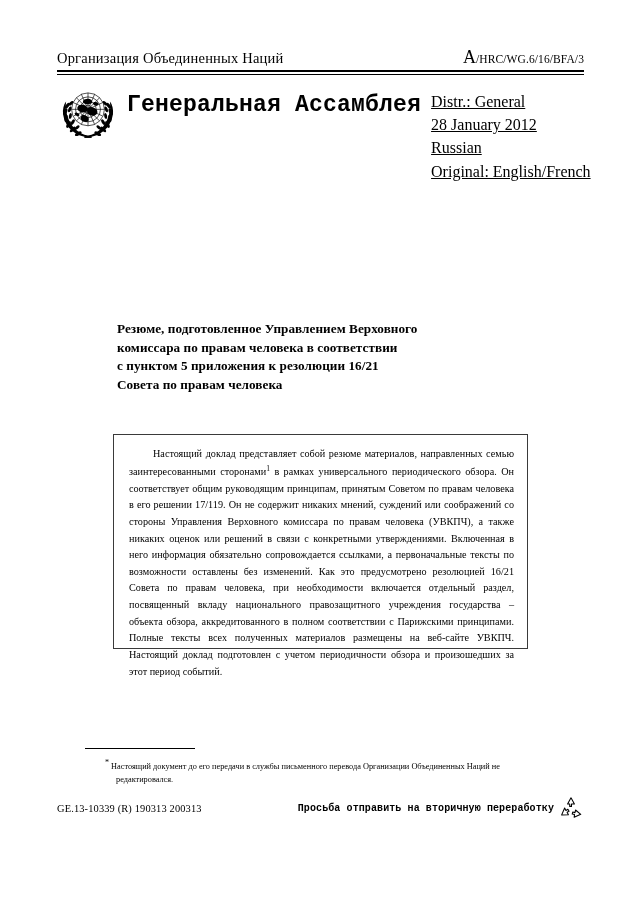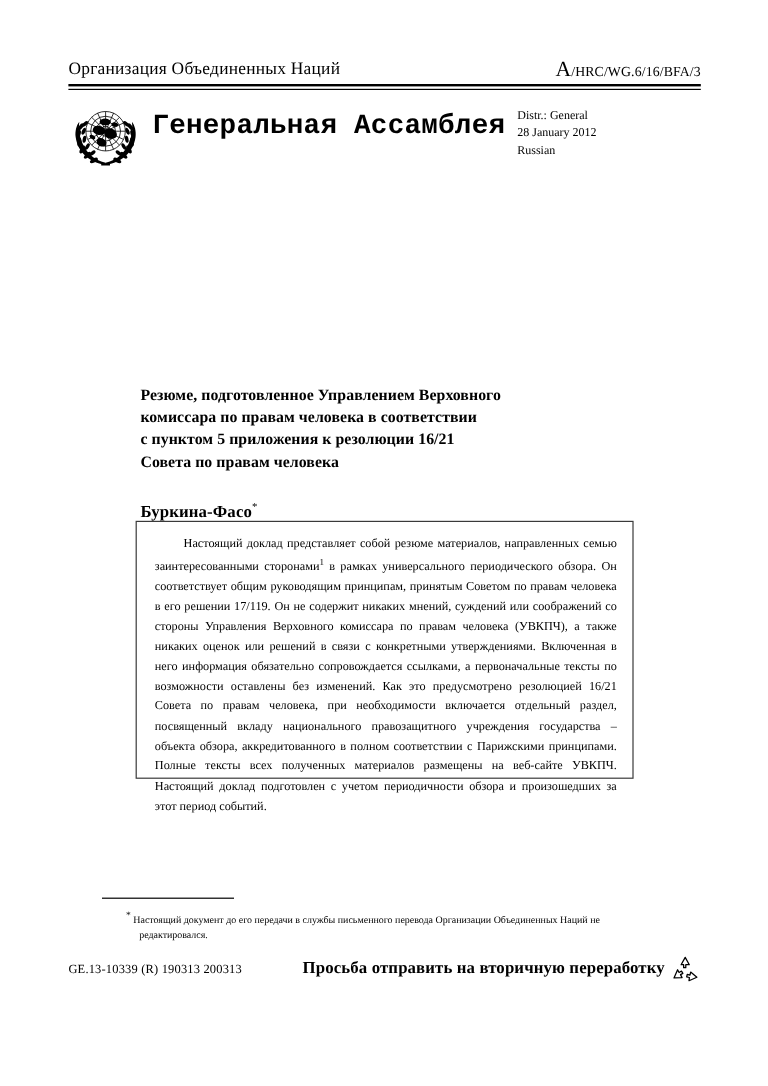--- a/index.html
+++ b/index.html
@@ -82,23 +82,24 @@
     margin-left: 8px;
     margin-top: 8px;
     flex: 1 1 auto;
     white-space: nowrap;
     font-family: Liberation Mono, monospace;
   }
   .distr-block {
     flex: 0 0 auto;
     margin-left: 10px;
     margin-top: 6px;
-    font-size: 10px;
+    font-size: 16px;
     line-height: 1.46;
     width: 165px;
+    text-decoration: underline;
   }
   .distr-block div { white-space: nowrap; }
 
   
   .council {
     position: absolute;
     left: 57px;
     top: 236px;
     width: 400px;
     font-size: 10.6px;
@@ -196,24 +197,25 @@
     font-size: 10.4px;
     letter-spacing: 0.15px;
     white-space: nowrap;
   }
   .recycle {
     display: flex;
     align-items: center;
     gap: 4px;
   }
   .recycle-text {
-    font-size: 14px;
+    font-size: 10px;
     font-weight: bold;
     letter-spacing: 0.1px;
     white-space: nowrap;
+    font-family: Liberation Mono, monospace;
   }
   .recycle-icon { width: 26px; height: 26px; }
 </style>
 </head>
 <body>
 
 <div class="page">
 
   <div class="masthead">
 
@@ -286,34 +288,34 @@
           <path d="M44 84 h12 v3 h-12 z" fill="#000"></path>
         </svg>
       </div>
 
       <div class="ga-title">Генеральная Ассамблея</div>
 
       <div class="distr-block">
         <div>Distr.: General</div>
         <div>28 January 2012</div>
         <div>Russian</div>
+        <div>Original: English/French</div>
       </div>
 
     </div>
   </div>
 
 
   <div class="title-block">
     <div class="main-title">
       <div>Резюме, подготовленное Управлением Верховного</div>
       <div>комиссара по правам человека в соответствии</div>
       <div>с пунктом 5 приложения к резолюции 16/21</div>
       <div>Совета по правам человека</div>
     </div>
-    <div class="country"><span>Буркина-Фасо</span><sup>*</sup></div>
   </div>
 
   <div class="abstract-box">
     <div class="abstract-text"><span>Настоящий доклад представляет собой резюме материалов, направленных семью заинтересованными сторонами</span><sup>1</sup><span> в рамках универсального периодического обзора. Он соответствует общим руководящим принципам, принятым Советом по правам человека в его решении 17/119. Он не содержит никаких мнений, суждений или соображений со стороны Управления Верховного комиссара по правам человека (УВКПЧ), а также никаких оценок или решений в связи с конкретными утверждениями. Включенная в него информация обязательно сопровождается ссылками, а первоначальные тексты по возможности оставлены без изменений. Как это предусмотрено резолюцией 16/21 Совета по правам человека, при необходимости включается отдельный раздел, посвященный вкладу национального правозащитного учреждения государства – объекта обзора, аккредитованного в полном соответствии с Парижскими принципами. Полные тексты всех полученных материалов размещены на веб-сайте УВКПЧ. Настоящий доклад подготовлен с учетом периодичности обзора и произошедших за этот период событий.</span></div>
   </div>
 
   <div class="footnote-rule"></div>
   <div class="footnote"><sup>*</sup> <span>Настоящий документ до его передачи в службы письменного перевода Организации Объединенных Наций не редактировался.</span></div>
 
   <div class="footer">

